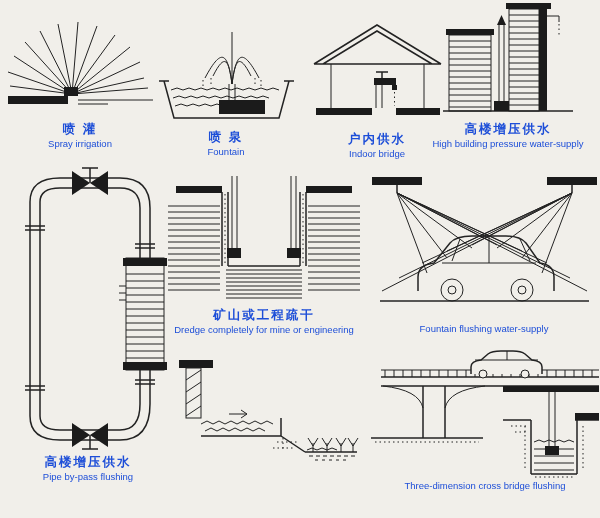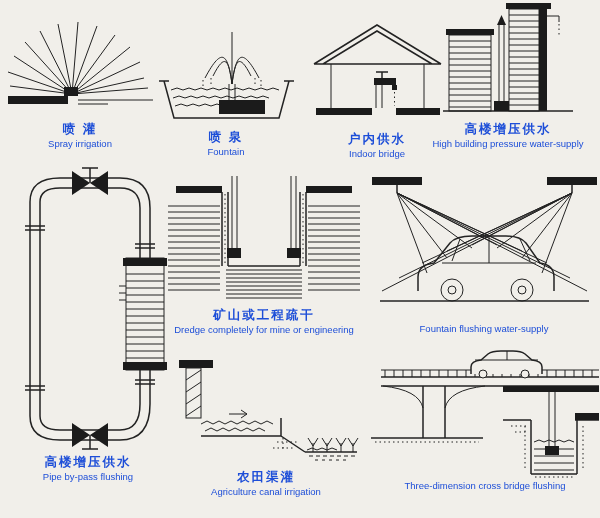--- a/index.html
+++ b/index.html
@@ -168,24 +168,20 @@
       <path d="M58,56H76 M76,56L70,52 M76,56L70,60"></path>
       <path class="d" d="M106,84H128 M102,90H124 M112,80V92"></path>
       <path d="M142,94V85 M142,88L137,80 M142,88L147,80"></path>
       <path d="M156,94V85 M156,88L151,80 M156,88L161,80"></path>
       <path d="M170,94V85 M170,88L165,80 M170,88L175,80"></path>
       <path d="M182,94V85 M182,88L177,80 M182,88L187,80"></path>
       <path d="M136,92l5,-2 5,2 5,-2 5,2 5,-2 5,2"></path>
       <path stroke-dasharray="4 3" d="M138,98H184"></path>
       <path stroke-dasharray="3 4" d="M144,102H178"></path>
     </svg>
-    <figcaption>
-      <div class="zh">农田渠灌</div>
-      <div class="en">Agriculture canal irrigation</div>
-    </figcaption>
   </figure>
 
   <figure class="panel" style="left:370px;top:350px;width:230px">
     <svg width="228" height="130" viewBox="0 0 228 130">
       <path d="M10,20H228"></path>
       <path d="M14,20V27 M23,20V27 M32,20V27 M41,20V27 M50,20V27 M59,20V27 M68,20V27 M77,20V27 M86,20V27 M95,20V27 M104,20V27 M113,20V27 M122,20V27 M131,20V27 M140,20V27 M149,20V27 M158,20V27 M167,20V27 M176,20V27 M185,20V27 M194,20V27 M203,20V27 M212,20V27 M221,20V27"></path>
       <path class="t" d="M10,27H228 M10,36H228"></path>
       <rect class="f" x="132" y="36" width="96" height="6"></rect>
       <path class="w t" d="M100,24V17Q100,11 110,10L117,4Q121,1 130,1H142Q150,1 154,4L161,10Q171,11 171,17V24"></path>
       <path d="M136,1V10 M104,10H167"></path>

